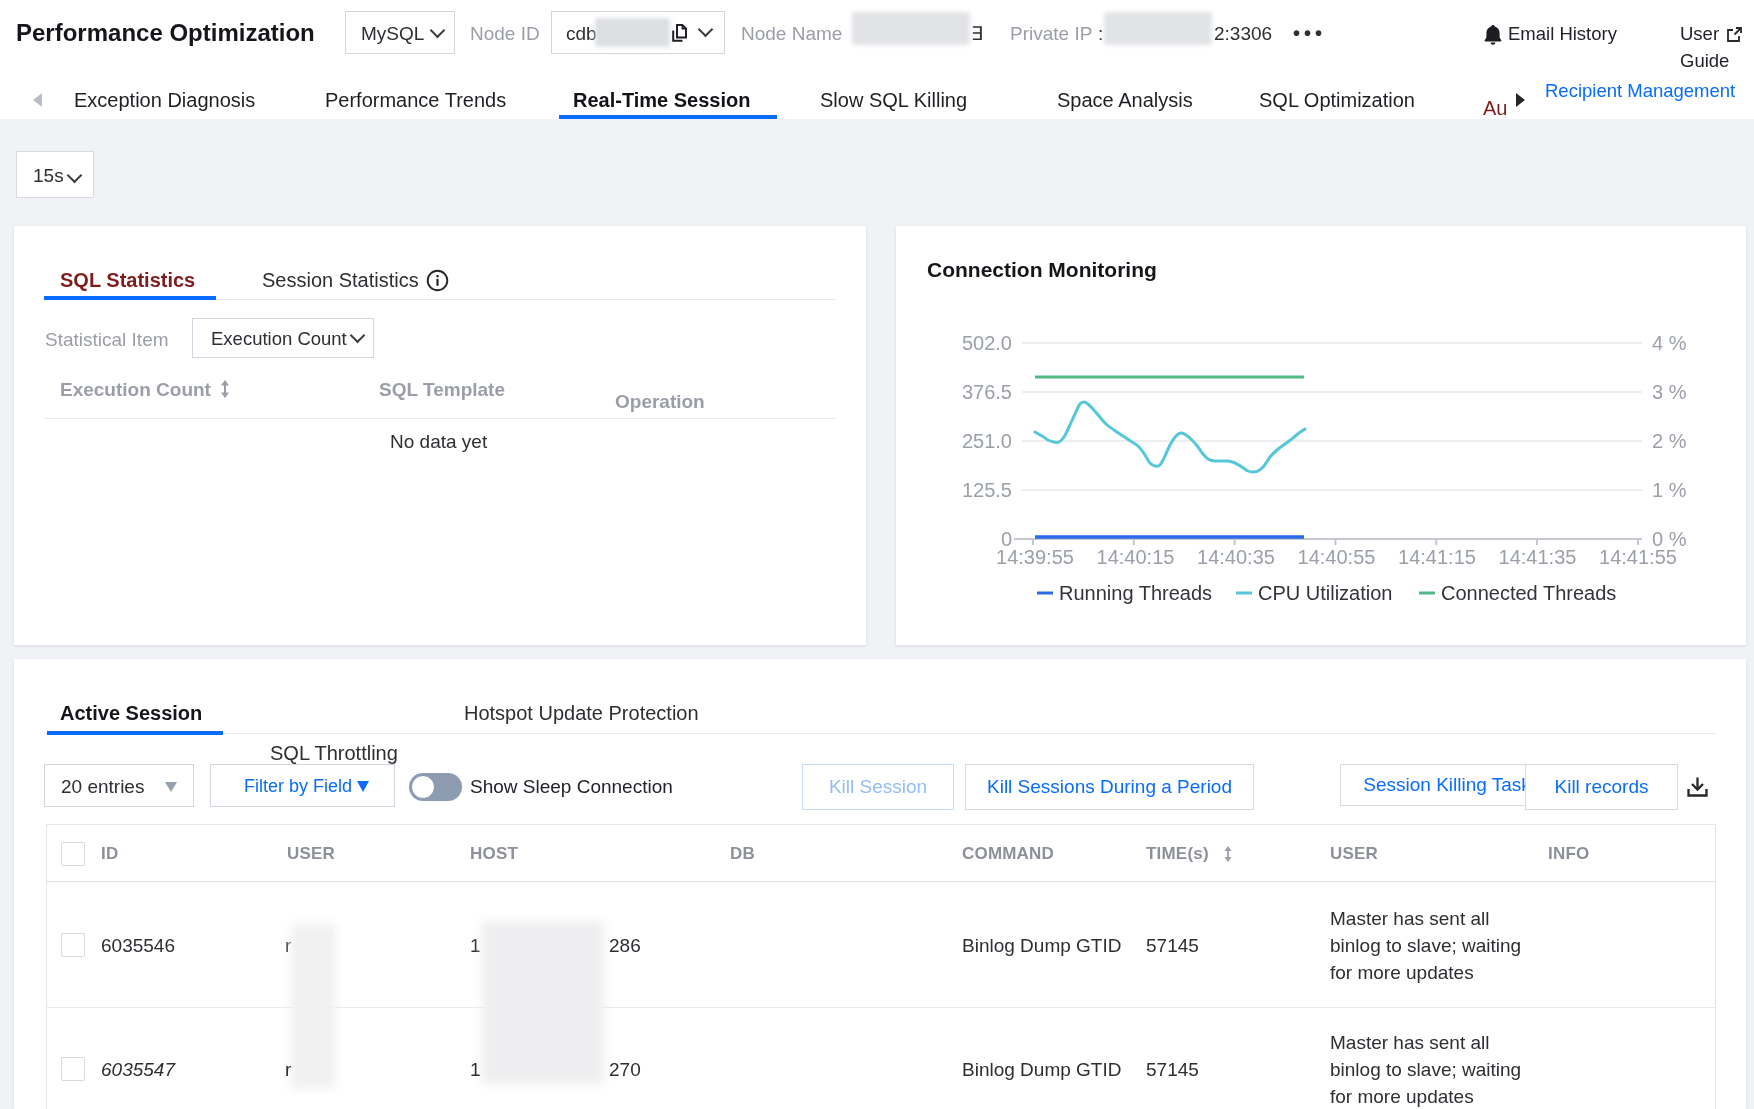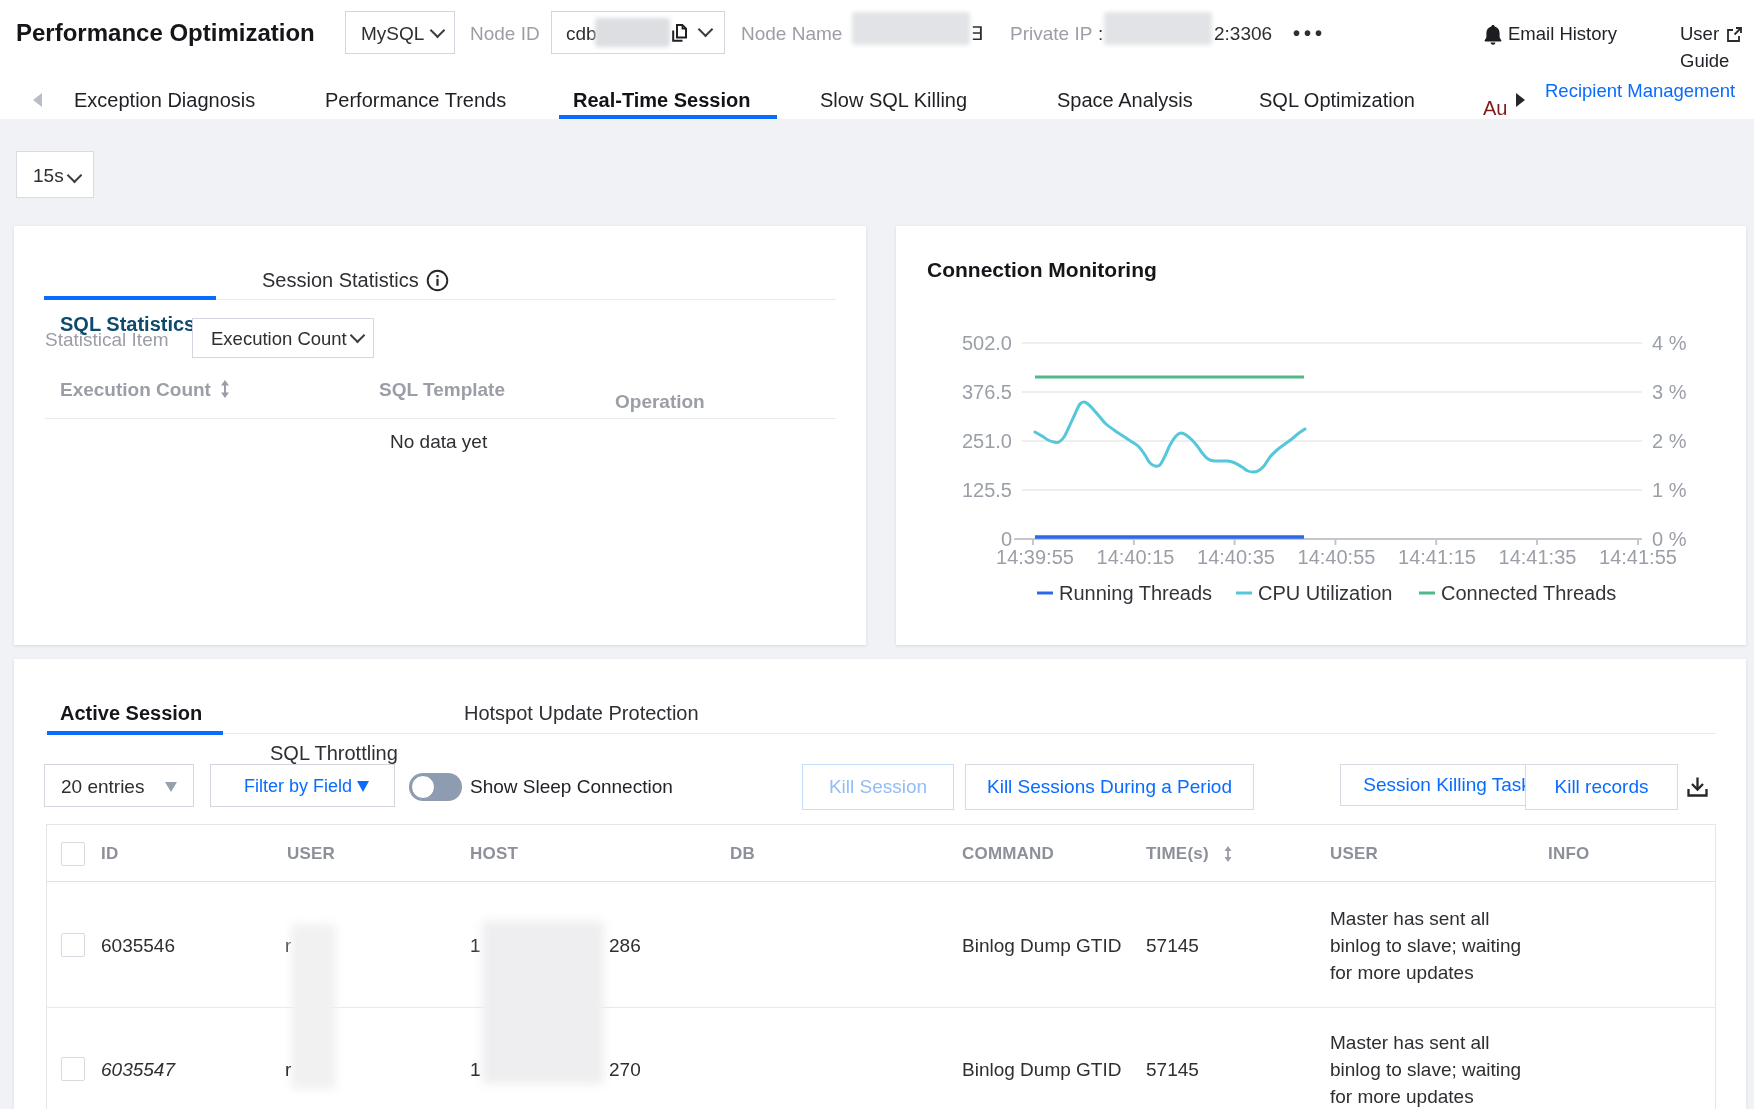--- a/index.html
+++ b/index.html
@@ -77,21 +77,21 @@
   <div class="abs t20" style="left:1483px;top:86px;color:#7f1d1d;margin-top:8px;">Au</div>
   <div class="abs" style="left:1516px;top:93px;width:0;height:0;border-top:7px solid transparent;border-bottom:7px solid transparent;border-left:9px solid #26262a;"></div>
   <div class="b blue" style="left:1545px;top:77px;font-size:18.5px;">Recipient Management</div>
   <div class="abs" style="left:559px;top:115px;width:218px;height:4px;background:#0a6cff;"></div>
 
   <div class="box" style="left:16px;top:151px;width:78px;height:47px;border-color:#d8dbe2;"></div>
   <div class="b dark" style="left:33px;top:162px;">15s</div>
   <span class="abs chev" style="left:69px;top:170px;"></span>
 
   <div class="card" style="left:14px;top:226px;width:852px;height:419px;"></div>
-  <div class="abs t20 bold" style="left:60px;top:266px;color:#0c4a6e;margin-top:44px;">SQL Statistics</div>
+  <div class="abs t20 bold" style="left:60px;top:266px;color:#7f1d1d;">SQL Statistics</div>
   <div class="abs t20" style="left:262px;top:266px;color:#2e2e33;">Session Statistics</div>
   <svg class="abs" style="left:426px;top:269px;" width="23" height="23" viewBox="0 0 23 23" fill="none">
     <circle cx="11.5" cy="11.5" r="9.8" stroke="#26262a" stroke-width="1.9"></circle>
     <rect x="10.4" y="9.8" width="2.2" height="7" fill="#26262a"></rect>
     <rect x="10.4" y="6" width="2.2" height="2.3" fill="#26262a"></rect>
   </svg>
   <div class="hline" style="left:45px;top:299px;width:791px;"></div>
   <div class="abs" style="left:44px;top:296px;width:172px;height:4px;background:#0a6cff;"></div>
 
   <div class="b gray" style="left:45px;top:326px;">Statistical Item</div>

